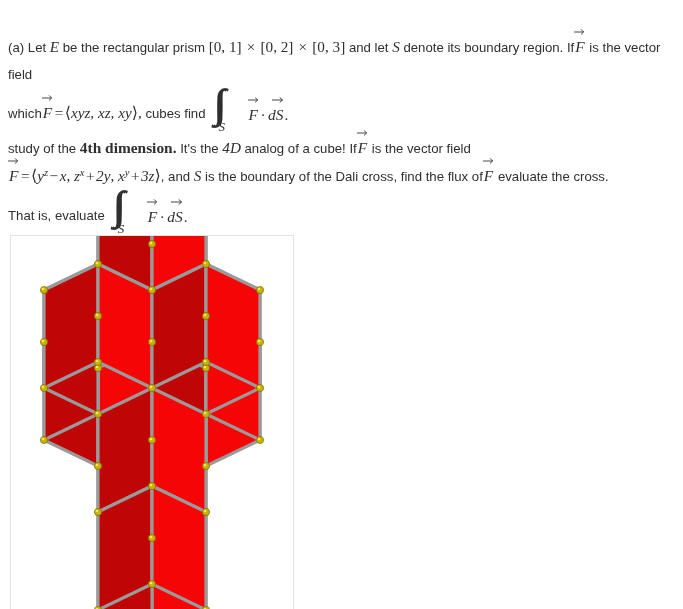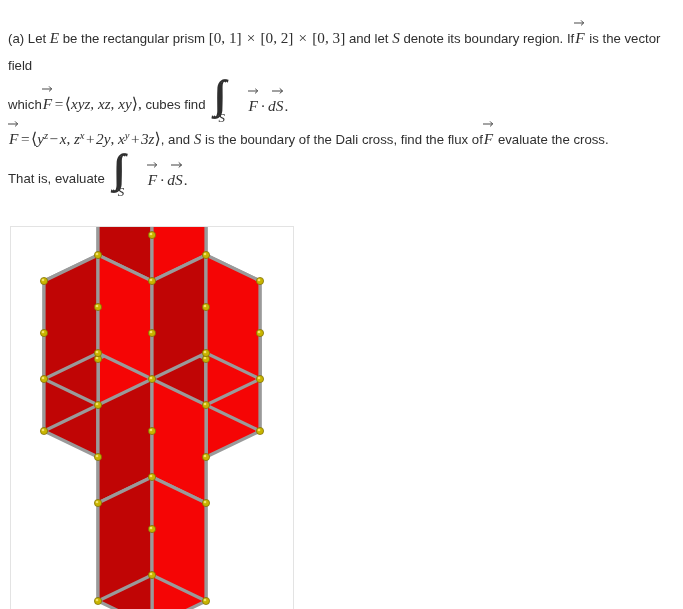--- a/index.html
+++ b/index.html
@@ -14,20 +14,21 @@
     font-family: "Liberation Sans", sans-serif;
     color: #2a2a2a;
     -webkit-font-smoothing: antialiased;
   }
   .page {
     position: relative;
     width: 683px;
     height: 430px;
     box-sizing: border-box;
     padding: 24px 10px 0 8px;
+    margin-top: 9px;
   }
   .para {
     font-size: 13.2px;
     line-height: 27px;
     color: #2f2f2f;
   }
   .para.b-part {
     margin-top: 22px;
   }
   
@@ -168,20 +169,32 @@
               <path d="M0,4 L13,4 M9.5,1.4 L13,4 L9.5,6.4" fill="none" stroke="#2f2f2f" stroke-width="1"></path>
             </svg>
           </span><span class="vsym">F</span></span><span class="mo">·</span><span class="vec"><span class="varr" style="left:5px;">
             <svg viewBox="0 0 14 6" preserveAspectRatio="none">
               <path d="M0,4 L13,4 M9.5,1.4 L13,4 L9.5,6.4" fill="none" stroke="#2f2f2f" stroke-width="1"></path>
             </svg>
           </span><span class="vsym">dS</span></span><span class="mo-txt">.</span></span>
   </div>
 
 
+  <div class="para">
+    <span>study of the</span>
+    <span class="mbold">4th dimension.</span>
+    <span>It's the</span>
+    <span class="mi">4D</span>
+    <span>analog of a cube! If</span><span class="vec"><span class="varr">
+          <svg viewBox="0 0 14 6" preserveAspectRatio="none">
+            <path d="M0,4 L13,4 M9.5,1.4 L13,4 L9.5,6.4" fill="none" stroke="#2f2f2f" stroke-width="1"></path>
+          </svg>
+        </span><span class="vsym">F</span></span>
+    <span>is the vector field</span>
+  </div>
 
   <div class="para"><span class="vec"><span class="varr">
           <svg viewBox="0 0 14 6" preserveAspectRatio="none">
             <path d="M0,4 L13,4 M9.5,1.4 L13,4 L9.5,6.4" fill="none" stroke="#2f2f2f" stroke-width="1"></path>
           </svg>
         </span><span class="vsym">F</span></span><span class="mo">=</span><span class="angled">⟨</span><span class="mi">y</span><span class="sup">z</span><span class="mo">−</span><span class="mi">x</span><span class="mo-txt">,</span>
     <span class="mi">z</span><span class="sup">x</span><span class="mo">+</span><span class="mi">2y</span><span class="mo-txt">,</span>
     <span class="mi">x</span><span class="sup">y</span><span class="mo">+</span><span class="mi">3z</span><span class="angled">⟩</span><span>, and</span>
     <span class="mi">S</span>
     <span>is the boundary of the Dali cross, find the flux of</span><span class="vec"><span class="varr">

